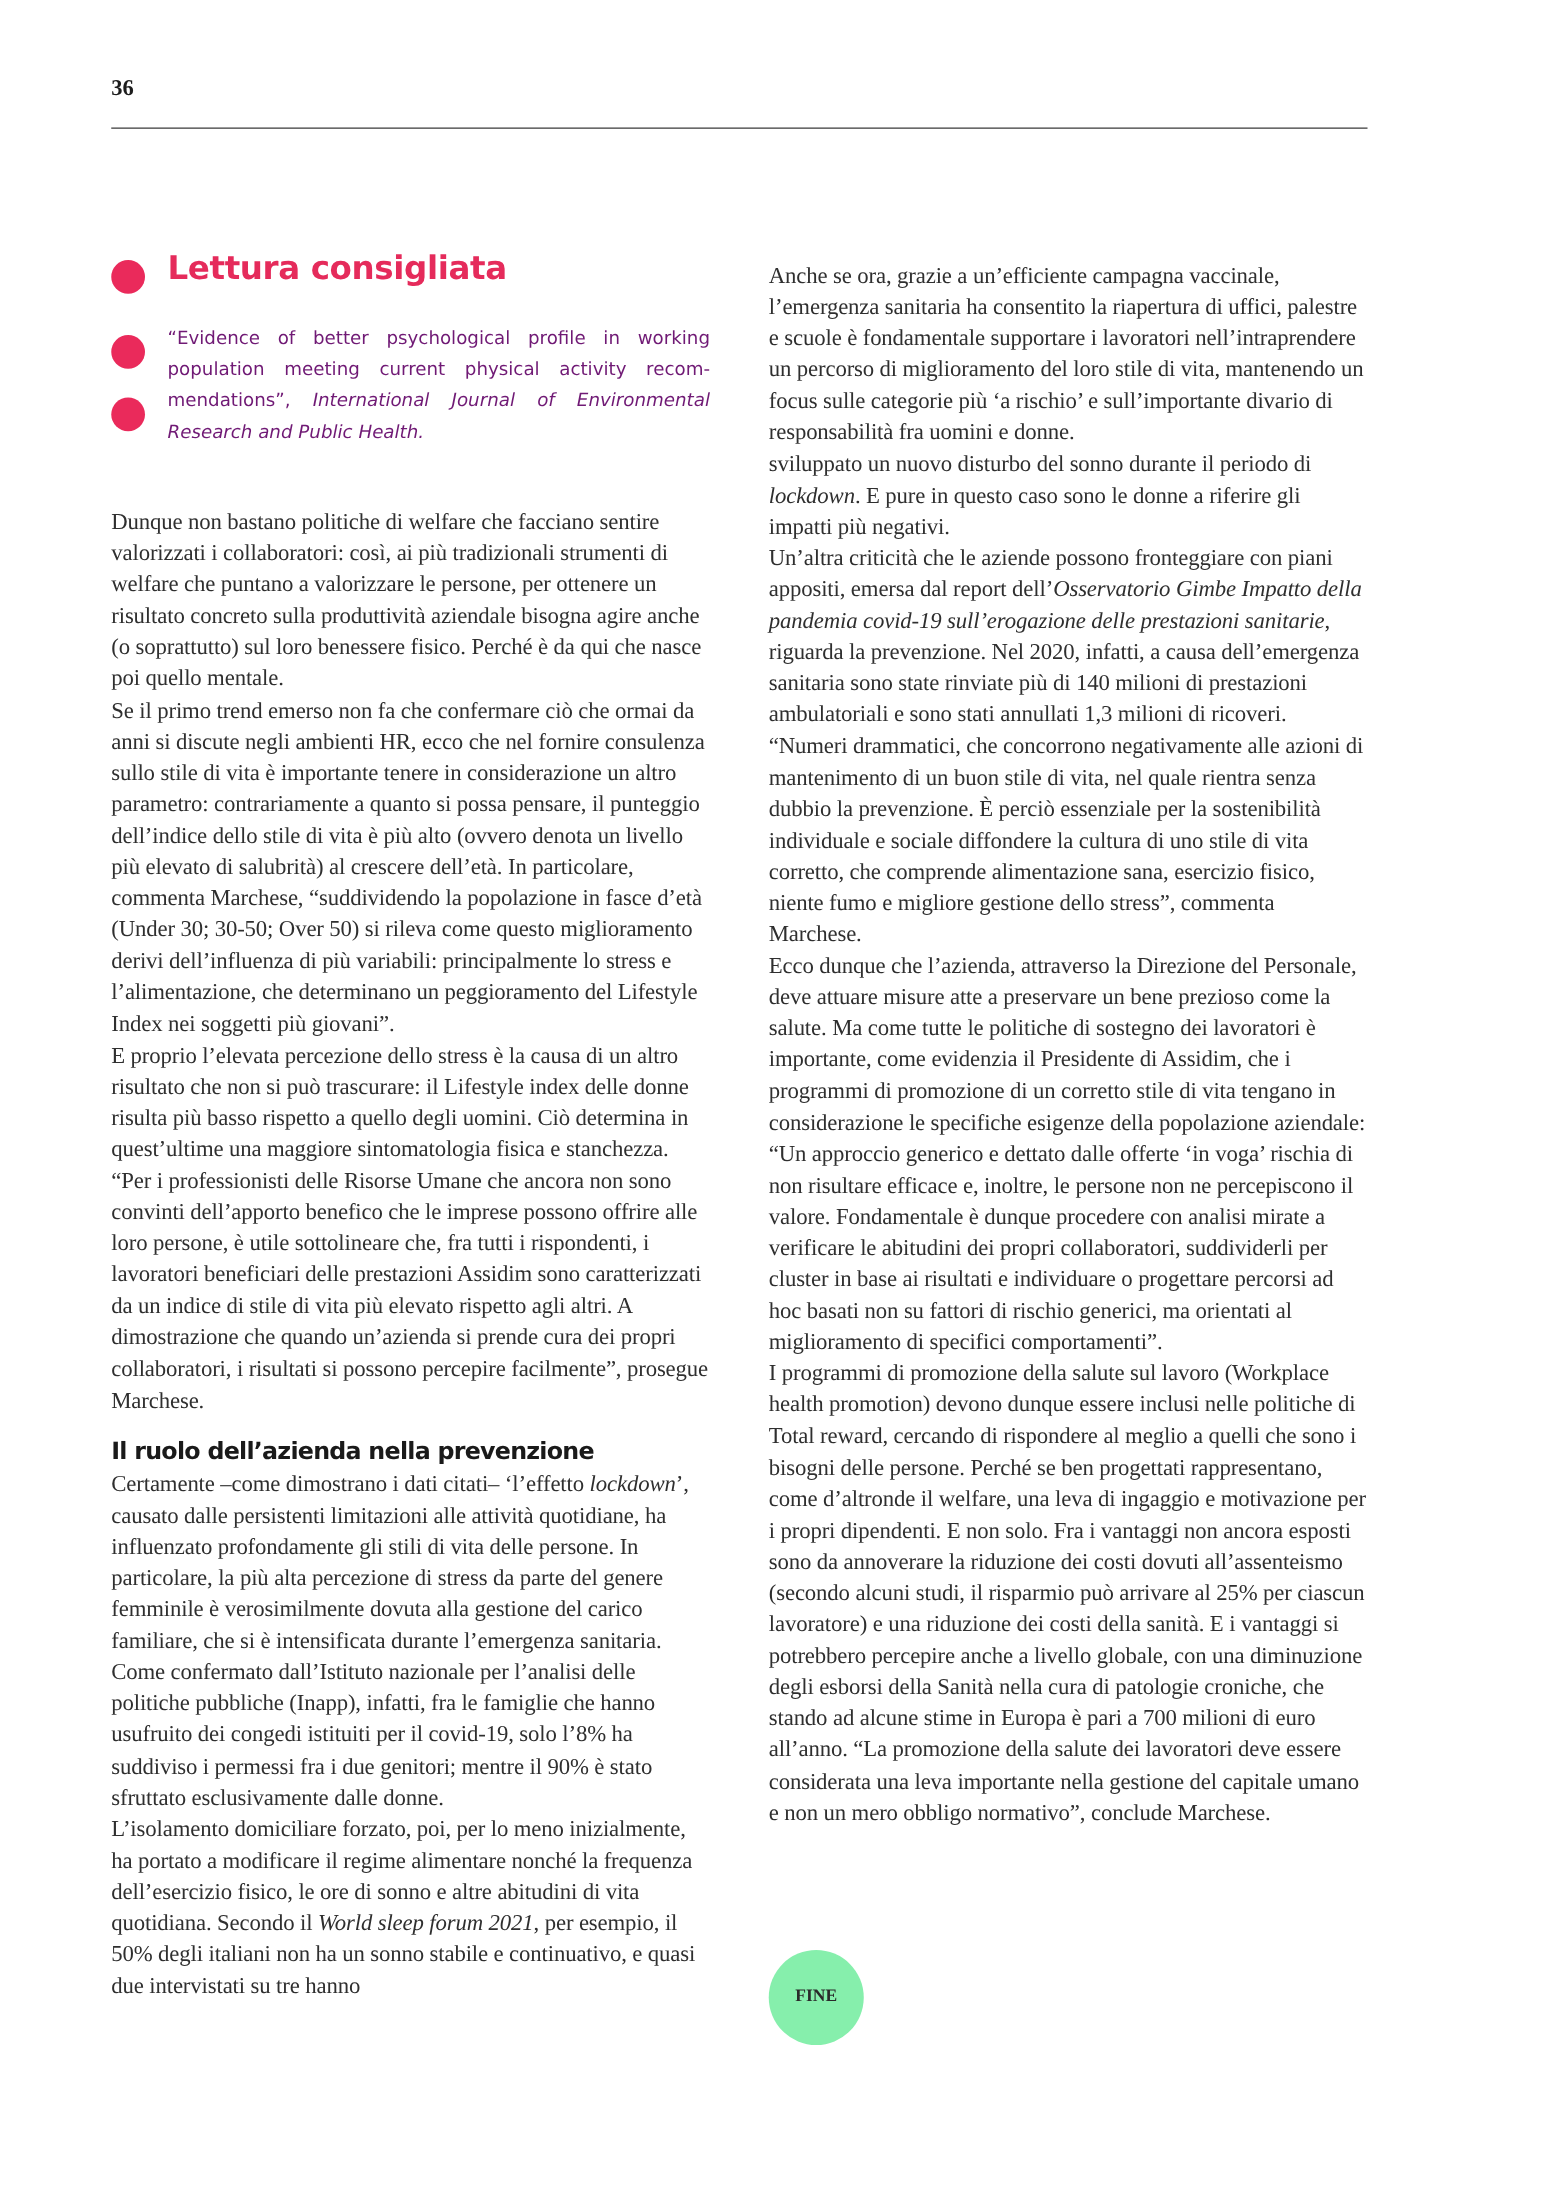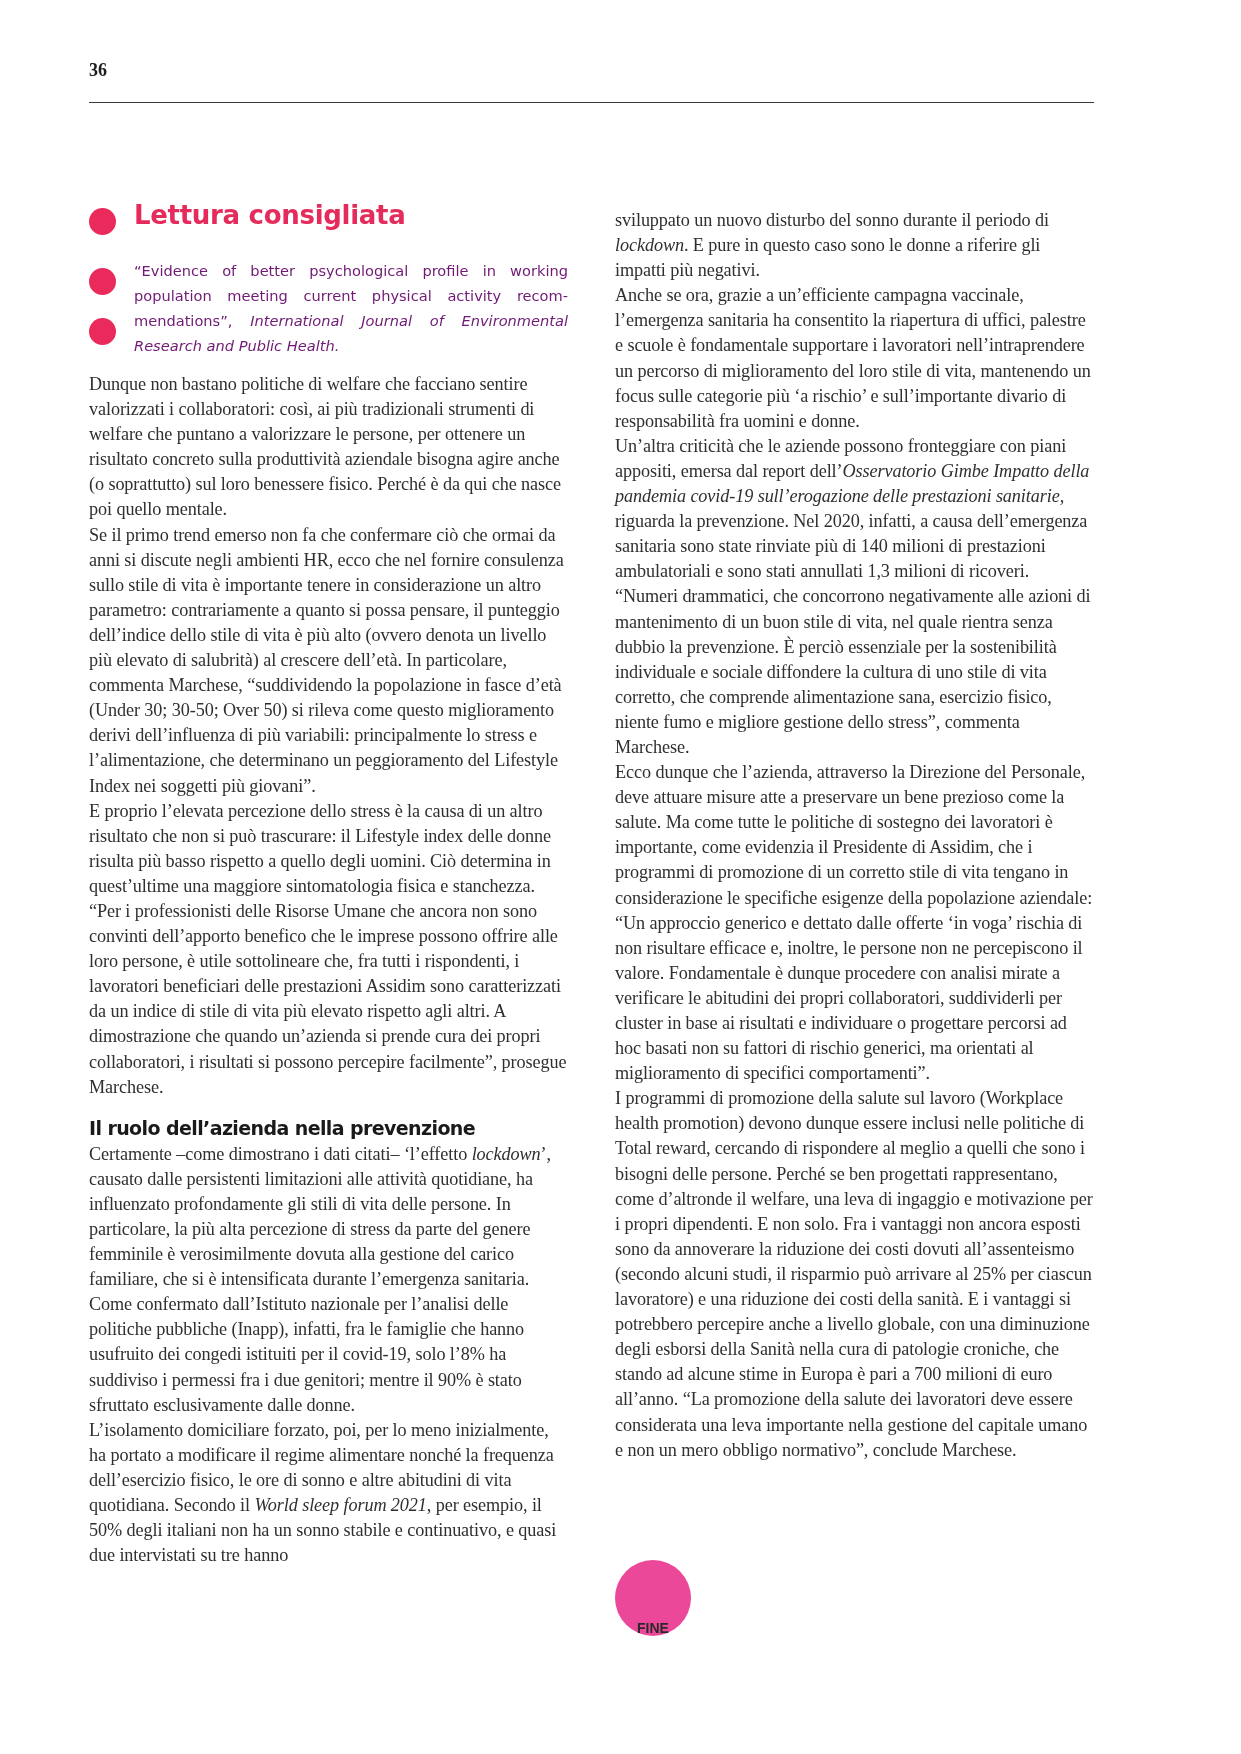--- a/index.html
+++ b/index.html
@@ -22,52 +22,52 @@
               text-align: justify; }
   .rec-text i { font-style: italic; }
 
   .body-text { font-family: "Liberation Serif", serif; font-size: 18.2px; line-height: 25.1px; color: #2f2f2f;
                margin: 0; letter-spacing: -0.1px; }
   .body-text p { margin: 0; }
   .section-heading { font-family: "DejaVu Sans", sans-serif; font-weight: bold; font-size: 19px;
                      color: #1a1a1a; margin: 14px 0 0 0; letter-spacing: -0.6px; line-height: 28px; }
 
   .fine-badge { position: absolute; left: 615px; top: 1560px; width: 76px; height: 76px; border-radius: 50%;
-                background: #ec4899; display: flex; align-items: flex-end; justify-content: center;
-                font-family: Liberation Sans, sans-serif; font-weight: bold; font-size: 14px; color: #2a2a2a; }
+                background: #86efac; display: flex; align-items: center; justify-content: center;
+                font-family: Liberation Serif, serif; font-weight: bold; font-size: 14px; color: #2a2a2a; }
 </style>
 </head>
 <body>
 
 <div class="page-number">36</div>
 <div class="header-rule"></div>
 
 <div class="col col-left">
   <div class="rec">
     <span class="dot" style="top:8px"></span>
     <span class="dot" style="top:68px"></span>
     <span class="dot" style="top:118px"></span>
     <h2 class="rec-title">Lettura consigliata</h2>
     <p class="rec-text"><span>“Evidence of better psychological profile in working population meeting current physical activity recom-mendations”, </span><i>International Journal of Environmental Research and Public Health.</i></p>
   </div>
 
-  <div class="body-text" style="margin-top:16px">
+  <div class="body-text" style="margin-top:49px">
     <p>Dunque non bastano politiche di welfare che facciano sentire valorizzati i collaboratori: così, ai più tradizionali strumenti di welfare che puntano a valorizzare le persone, per ottenere un risultato concreto sulla produttività aziendale bisogna agire anche (o soprattutto) sul loro benessere fisico. Perché è da qui che nasce poi quello mentale.</p>
     <p>Se il primo trend emerso non fa che confermare ciò che ormai da anni si discute negli ambienti HR, ecco che nel fornire consulenza sullo stile di vita è importante tenere in considerazione un altro parametro: contrariamente a quanto si possa pensare, il punteggio dell’indice dello stile di vita è più alto (ovvero denota un livello più elevato di salubrità) al crescere dell’età. In particolare, commenta Marchese, “suddividendo la popolazione in fasce d’età (Under 30; 30-50; Over 50) si rileva come questo miglioramento derivi dell’influenza di più variabili: principalmente lo stress e l’alimentazione, che determinano un peggioramento del Lifestyle Index nei soggetti più giovani”.</p>
     <p>E proprio l’elevata percezione dello stress è la causa di un altro risultato che non si può trascurare: il Lifestyle index delle donne risulta più basso rispetto a quello degli uomini. Ciò determina in quest’ultime una maggiore sintomatologia fisica e stanchezza.</p>
     <p>“Per i professionisti delle Risorse Umane che ancora non sono convinti dell’apporto benefico che le imprese possono offrire alle loro persone, è utile sottolineare che, fra tutti i rispondenti, i lavoratori beneficiari delle prestazioni Assidim sono caratterizzati da un indice di stile di vita più elevato rispetto agli altri. A dimostrazione che quando un’azienda si prende cura dei propri collaboratori, i risultati si possono percepire facilmente”, prosegue Marchese.</p>
     <h3 class="section-heading">Il ruolo dell’azienda nella prevenzione</h3>
     <p><span>Certamente –come dimostrano i dati citati– ‘l’effetto </span><i>lockdown</i><span>’, causato dalle persistenti limitazioni alle attività quotidiane, ha influenzato profondamente gli stili di vita delle persone. In particolare, la più alta percezione di stress da parte del genere femminile è verosimilmente dovuta alla gestione del carico familiare, che si è intensificata durante l’emergenza sanitaria. Come confermato dall’Istituto nazionale per l’analisi delle politiche pubbliche (Inapp), infatti, fra le famiglie che hanno usufruito dei congedi istituiti per il covid-19, solo l’8% ha suddiviso i permessi fra i due genitori; mentre il 90% è stato sfruttato esclusivamente dalle donne.</span></p>
     <p><span>L’isolamento domiciliare forzato, poi, per lo meno inizialmente, ha portato a modificare il regime alimentare nonché la frequenza dell’esercizio fisico, le ore di sonno e altre abitudini di vita quotidiana. Secondo il </span><i>World sleep forum 2021</i><span>, per esempio, il 50% degli italiani non ha un sonno stabile e continuativo, e quasi due intervistati su tre hanno</span></p>
   </div>
 </div>
 
 <div class="col col-right body-text">
+  <p>Anche se ora, grazie a un’efficiente campagna vaccinale, l’emergenza sanitaria ha consentito la riapertura di uffici, palestre e scuole è fondamentale supportare i lavoratori nell’intraprendere un percorso di miglioramento del loro stile di vita, mantenendo un focus sulle categorie più ‘a rischio’ e sull’importante divario di responsabilità fra uomini e donne.</p>
   <p><span>sviluppato un nuovo disturbo del sonno durante il periodo di </span><i>lockdown</i><span>. E pure in questo caso sono le donne a riferire gli impatti più negativi.</span></p>
-  <p>Anche se ora, grazie a un’efficiente campagna vaccinale, l’emergenza sanitaria ha consentito la riapertura di uffici, palestre e scuole è fondamentale supportare i lavoratori nell’intraprendere un percorso di miglioramento del loro stile di vita, mantenendo un focus sulle categorie più ‘a rischio’ e sull’importante divario di responsabilità fra uomini e donne.</p>
   <p><span>Un’altra criticità che le aziende possono fronteggiare con piani appositi, emersa dal report dell’</span><i>Osservatorio Gimbe Impatto della pandemia covid-19 sull’erogazione delle prestazioni sanitarie</i><span>, riguarda la prevenzione. Nel 2020, infatti, a causa dell’emergenza sanitaria sono state rinviate più di 140 milioni di prestazioni ambulatoriali e sono stati annullati 1,3 milioni di ricoveri. “Numeri drammatici, che concorrono negativamente alle azioni di mantenimento di un buon stile di vita, nel quale rientra senza dubbio la prevenzione. È perciò essenziale per la sostenibilità individuale e sociale diffondere la cultura di uno stile di vita corretto, che comprende alimentazione sana, esercizio fisico, niente fumo e migliore gestione dello stress”, commenta Marchese.</span></p>
   <p>Ecco dunque che l’azienda, attraverso la Direzione del Personale, deve attuare misure atte a preservare un bene prezioso come la salute. Ma come tutte le politiche di sostegno dei lavoratori è importante, come evidenzia il Presidente di Assidim, che i programmi di promozione di un corretto stile di vita tengano in considerazione le specifiche esigenze della popolazione aziendale: “Un approccio generico e dettato dalle offerte ‘in voga’ rischia di non risultare efficace e, inoltre, le persone non ne percepiscono il valore. Fondamentale è dunque procedere con analisi mirate a verificare le abitudini dei propri collaboratori, suddividerli per cluster in base ai risultati e individuare o progettare percorsi ad hoc basati non su fattori di rischio generici, ma orientati al miglioramento di specifici comportamenti”.</p>
   <p>I programmi di promozione della salute sul lavoro (Workplace health promotion) devono dunque essere inclusi nelle politiche di Total reward, cercando di rispondere al meglio a quelli che sono i bisogni delle persone. Perché se ben progettati rappresentano, come d’altronde il welfare, una leva di ingaggio e motivazione per i propri dipendenti. E non solo. Fra i vantaggi non ancora esposti sono da annoverare la riduzione dei costi dovuti all’assenteismo (secondo alcuni studi, il risparmio può arrivare al 25% per ciascun lavoratore) e una riduzione dei costi della sanità. E i vantaggi si potrebbero percepire anche a livello globale, con una diminuzione degli esborsi della Sanità nella cura di patologie croniche, che stando ad alcune stime in Europa è pari a 700 milioni di euro all’anno. “La promozione della salute dei lavoratori deve essere considerata una leva importante nella gestione del capitale umano e non un mero obbligo normativo”, conclude Marchese.</p>
 </div>
 
 <div class="fine-badge">
     <span>FINE</span>
   </div>
 
 </body></html>

